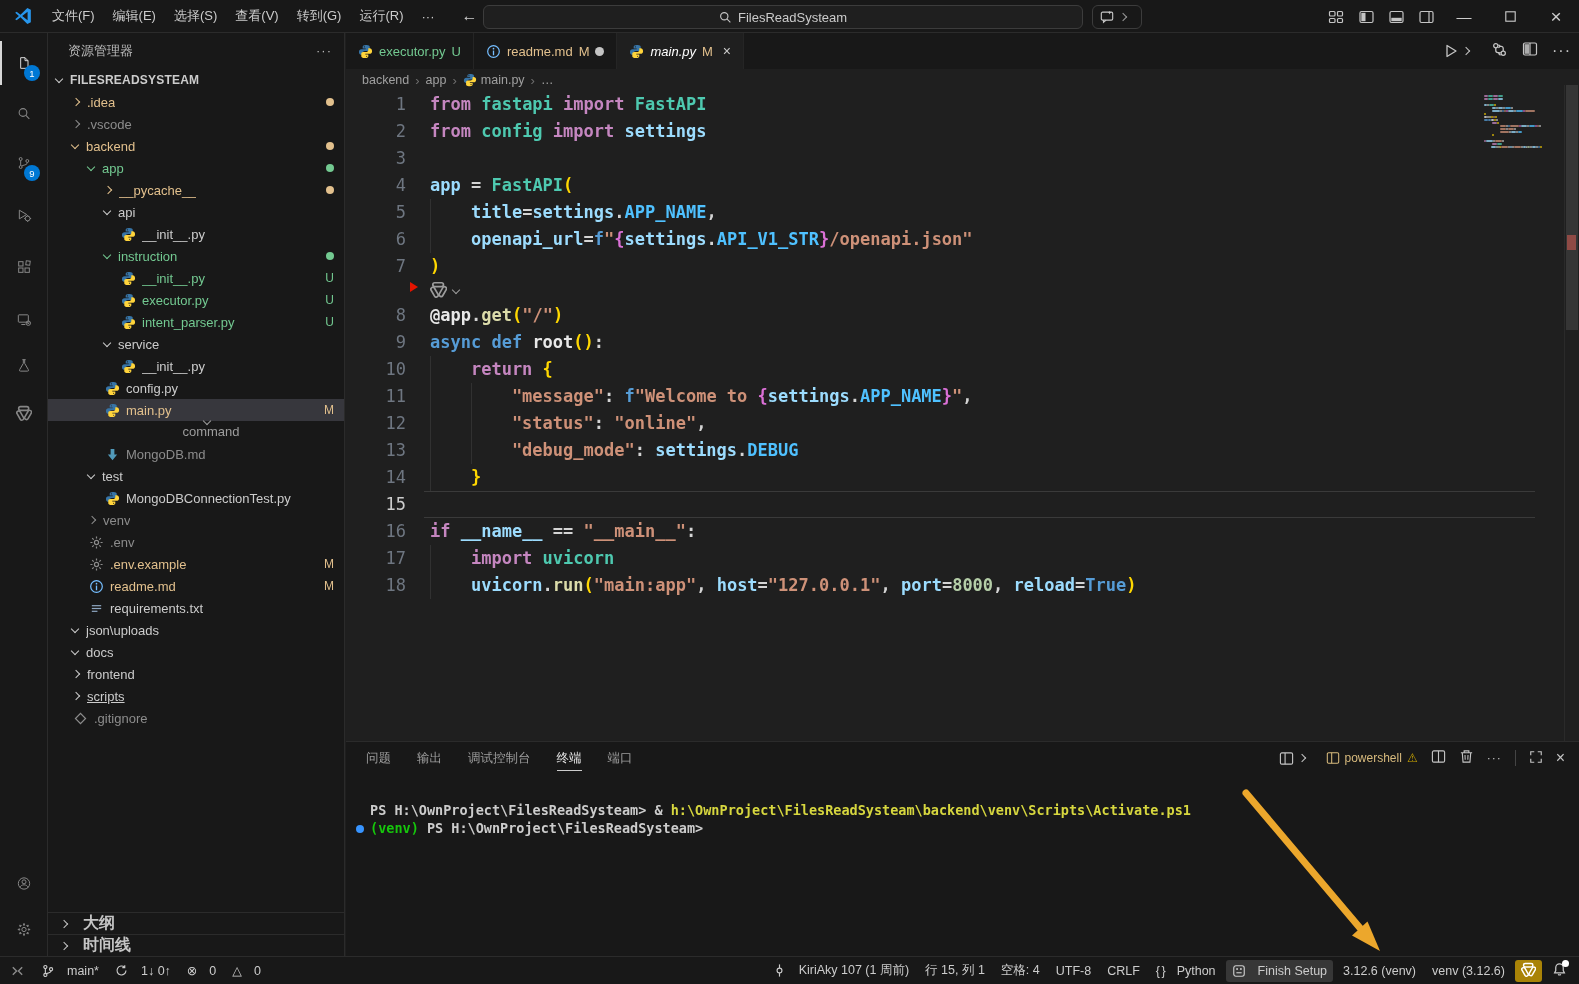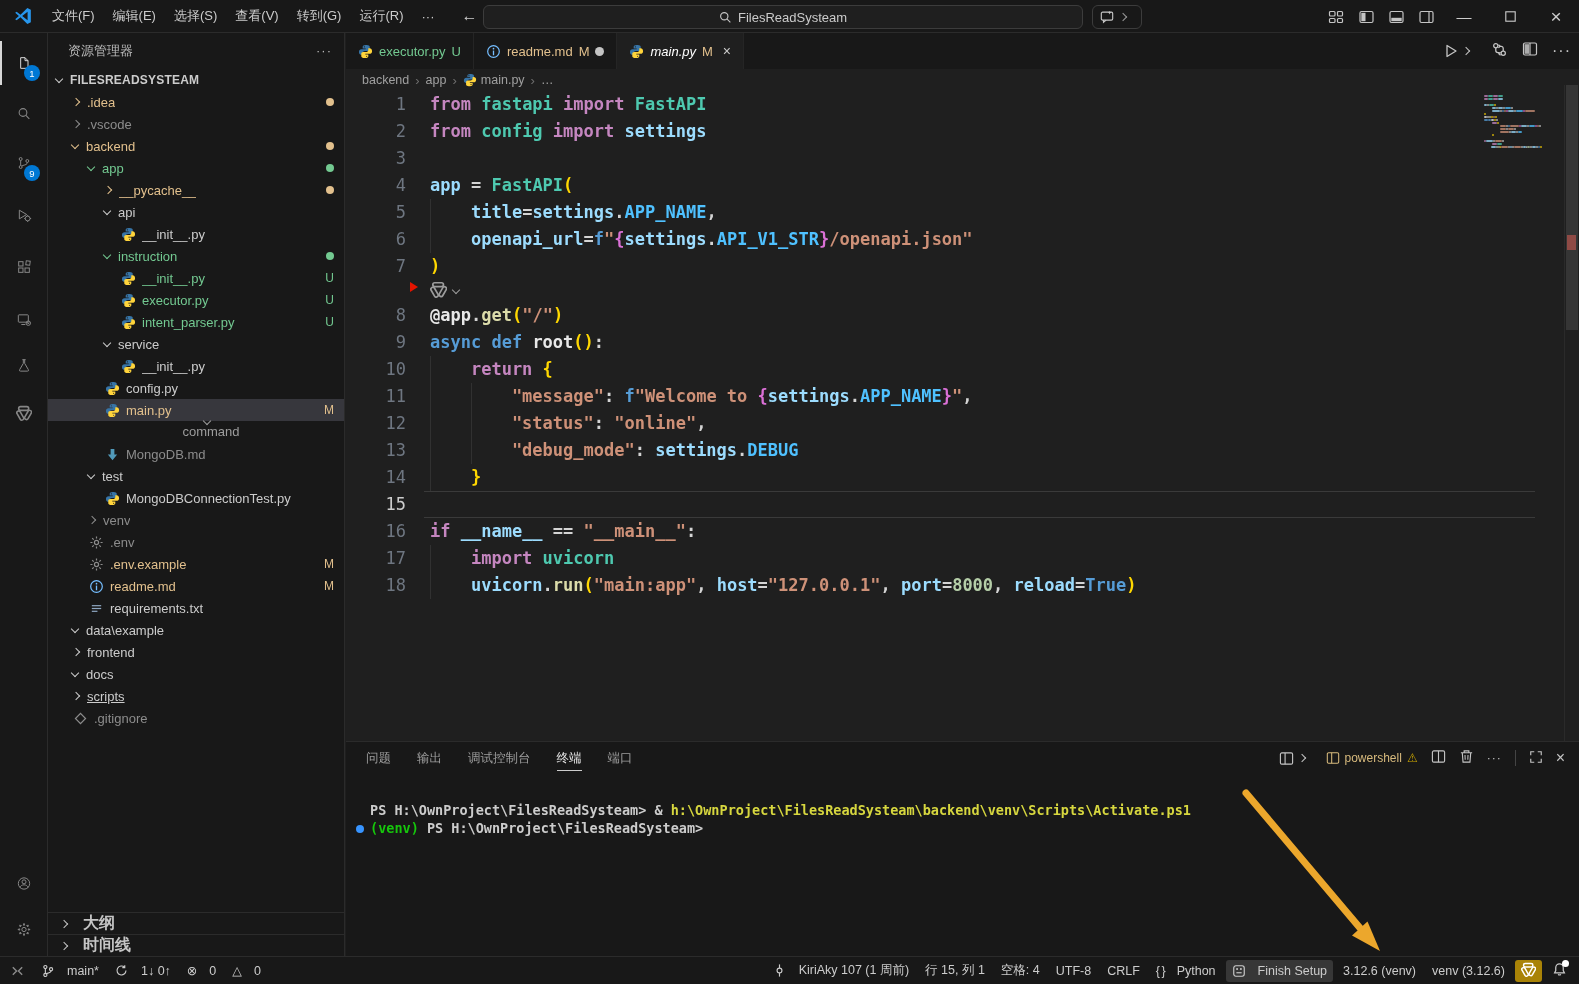--- a/index.html
+++ b/index.html
@@ -542,31 +542,31 @@
                 <line x1="3" y1="11" x2="9" y2="11"></line>
               </g>
             </svg>
           </span>
         </span>
         <span class="tlabel" style="color: rgb(204, 204, 204);">requirements.txt</span>
         <span class="tspacer"></span>
       </div>
       <div class="tree-row" style="padding-left: 24px;">
         <span class="chev open" style="border-color: rgb(204, 204, 204);"></span>
-        <span class="tlabel" style="color: rgb(204, 204, 204);">data\example</span>
+        <span class="tlabel" style="color: rgb(204, 204, 204);">json\uploads</span>
+        <span class="tspacer"></span>
+      </div>
+      <div class="tree-row" style="padding-left: 24px;">
+        <span class="chev open" style="border-color: rgb(204, 204, 204);"></span>
+        <span class="tlabel" style="color: rgb(204, 204, 204);">docs</span>
         <span class="tspacer"></span>
       </div>
       <div class="tree-row" style="padding-left: 24px;">
         <span class="chev closed" style="border-color: rgb(204, 204, 204);"></span>
         <span class="tlabel" style="color: rgb(204, 204, 204);">frontend</span>
-        <span class="tspacer"></span>
-      </div>
-      <div class="tree-row" style="padding-left: 24px;">
-        <span class="chev open" style="border-color: rgb(204, 204, 204);"></span>
-        <span class="tlabel" style="color: rgb(204, 204, 204);">docs</span>
         <span class="tspacer"></span>
       </div>
       <div class="tree-row" style="padding-left: 24px; text-decoration: underline;">
         <span class="chev closed" style="border-color: rgb(204, 204, 204);"></span>
         <span class="tlabel" style="color: rgb(204, 204, 204);">scripts</span>
         <span class="tspacer"></span>
       </div>
       <div class="tree-row" style="padding-left: 24px;">
         <span class="ficon">
           <span style="display: inline-flex; align-items: center; justify-content: center; width: 15px; height: 15px; flex: 0 0 auto;">

